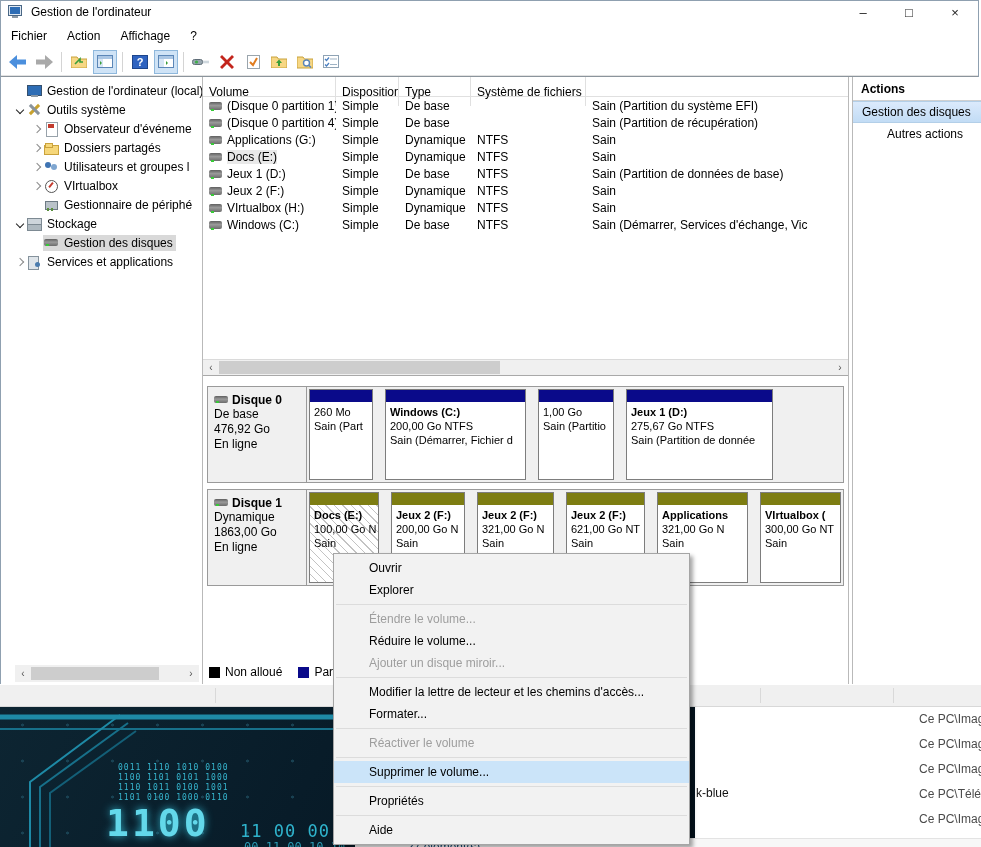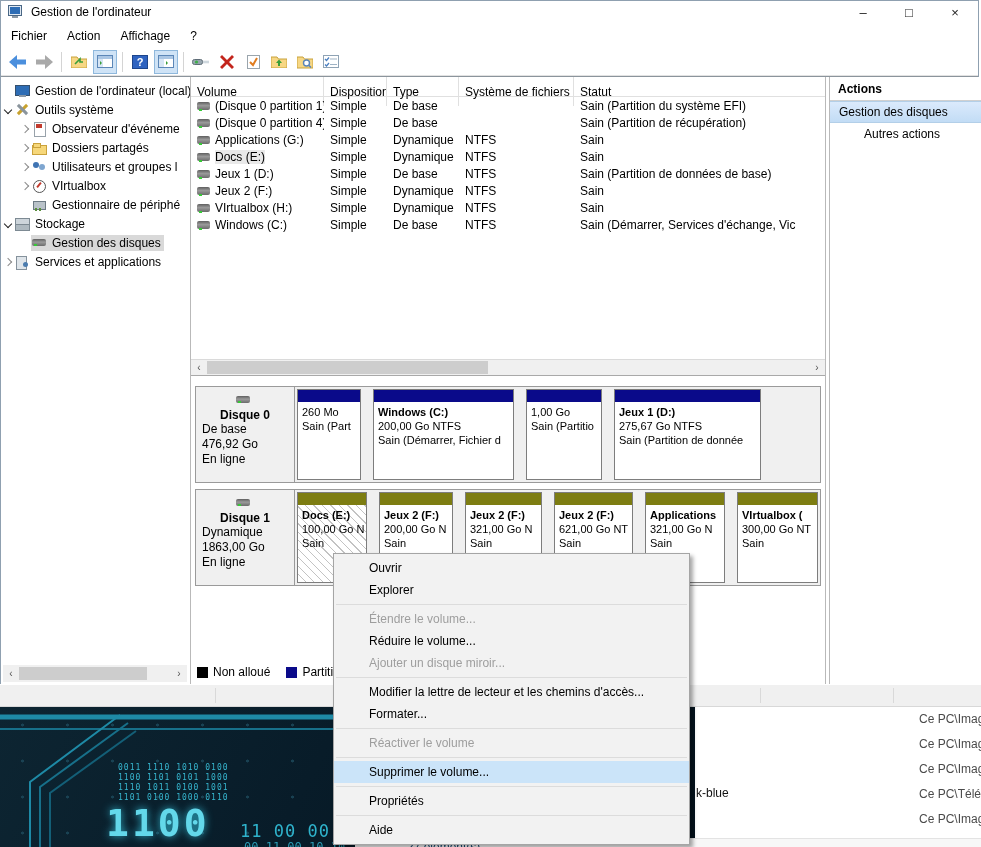--- a/index.html
+++ b/index.html
@@ -13,21 +13,21 @@
   .win-controls { margin-left:auto; display:flex; height:22px; }
   .win-btn { width:46px; display:flex; align-items:center; justify-content:center; font-size:13px; color:#222; }
   .menubar { height:25px; display:flex; align-items:center; background:#fff; }
   .menu-item { padding:4px 10px; }
   .toolbar { height:28px; display:flex; align-items:center; padding-left:4px; background:#fff; border-bottom:1px solid #e2e2e2; }
   .tb-btn { width:24px; height:24px; display:flex; align-items:center; justify-content:center; margin:0 1px; }
   .tb-btn.active { background:#cfe3f6; border:1px solid #8fb8dc; }
   .tb-sep { width:1px; height:20px; background:#d4d4d4; margin:0 4px; }
   .help-btn { width:16px; height:14px; background:#2f63c0; color:#fff; font-weight:bold; font-size:11px; display:flex; align-items:center; justify-content:center; border:1px solid #1d458c; }
 
-  .content { display:flex; height:608px; border-top:1px solid #8b949c; background:#fff; }
+  .content { display:flex; height:608px; border-top:1px solid #8b949c; background:#fff;padding-left:12px; }
 
   
   .tree-pane { width:190px; flex:0 0 190px; border-right:1px solid #b9b9b9; position:relative; padding-top:4px; background:#fff; overflow:hidden; }
   .tree-row { height:19px; display:flex; align-items:center; white-space:nowrap; }
   .chev { width:13px; flex:0 0 13px; display:flex; justify-content:center; align-items:center; }
   .chev i { border:solid #8a8a8a; border-width:0 1px 1px 0; padding:2.5px; display:inline-block; }
   .chev.right i { transform:rotate(-45deg); }
   .chev.down i { transform:rotate(45deg); border-color:#222; }
   .sel { display:flex; align-items:center; padding:1px 3px 1px 1px; }
   .tree-row.selected .sel { background:#d9d9d9; }
@@ -79,21 +79,21 @@
   .volicon { position:relative; width:13px; height:8px; flex:0 0 13px; border-radius:2px; margin-right:5px;
              background:linear-gradient(#5f5f5f,#9a9a9a 45%,#6b6b6b); }
   .volicon::after { content:""; position:absolute; left:2px; bottom:-1px; width:3px; height:2px; background:#37c837; }
   .vt-row.rowsel .vollabel { background:#e9e9e9; }
   .list-hscroll { border-top:1px solid #dadada; border-bottom:1px solid #a9a9a9; }
   .list-hscroll .scroll-thumb { width:281px; }
 
   .graphics { flex:1; position:relative; background:#fff; padding:10px 4px 0 4px; }
   .disk-block { display:flex; height:97px; border:1px solid #9a9a9a; background:#f0f0f0; margin-bottom:6px; }
   .disk-info { width:99px; flex:0 0 99px; border-right:1px solid #9a9a9a; padding:6px 6px 0 6px; background:#f0f0f0; }
-  .disk-name { font-weight:bold; display:flex; align-items:center;flex-direction:column; }
+  .disk-name { font-weight:bold; display:flex; align-items:center; }
   .disk-name .ti { margin-right:3px; }
   .disk-line { line-height:15px; }
   .parts { flex:1; display:flex; gap:12px; padding:2px; }
   .part { position:relative; background:#fff; border:1px solid #7d7d7d; overflow:hidden; }
   .band { height:12px; width:100%; }
   .part-body { padding:3px 4px 0 4px; font-size:11px; line-height:14px; white-space:nowrap; position:relative; z-index:2; }
   .part-name { font-weight:bold; }
   .part.hatched::after { content:""; position:absolute; left:0; top:12px; right:0; bottom:0; z-index:1;
       background:repeating-linear-gradient(45deg, rgba(0,0,0,0) 0 5px, #c3c3c3 5px 6px); }
   .legend { position:absolute; left:6px; bottom:5px; display:flex; gap:16px; align-items:center; }
@@ -377,21 +377,20 @@
           <span class="scroll-arrow" style="margin-left:auto">›</span>
         </div>
       </div>
 
       <div class="center-pane">
         <div class="vt-header">
           <div class="vt-col c-vol">Volume</div>
           <div class="vt-col c-dis">Disposition</div>
           <div class="vt-col c-typ">Type</div>
           <div class="vt-col c-fs">Système de fichiers</div>
-          <div class="vt-col c-st">Statut</div>
         </div>
         <div class="table-area">
           <div class="vt-row">
             <div class="vt-cell c-vol">
                 <span class="volicon"></span>
                 <span class="vollabel">(Disque 0 partition 1)</span>
               </div>
             <div class="vt-cell c-dis">Simple</div>
             <div class="vt-cell c-typ">De base</div>
             <div class="vt-cell c-fs"></div>
@@ -556,21 +555,21 @@
                 </div>
               </div>
               <div class="part" style="width:79px">
                 <div class="band" style="background-color: rgb(125, 125, 18);"></div>
                 <div class="part-body">
                   <div class="part-name">Jeux 2  (F:)</div>
                   <div>621,00 Go NT</div>
                   <div>Sain</div>
                 </div>
               </div>
-              <div class="part" style="width:80px">
+              <div class="part" style="width:91px">
                 <div class="band" style="background-color: rgb(125, 125, 18);"></div>
                 <div class="part-body">
                   <div class="part-name">Applications</div>
                   <div>321,00 Go N</div>
                   <div>Sain</div>
                 </div>
               </div>
               <div class="part" style="width:81px">
                 <div class="band" style="background-color: rgb(125, 125, 18);"></div>
                 <div class="part-body">

